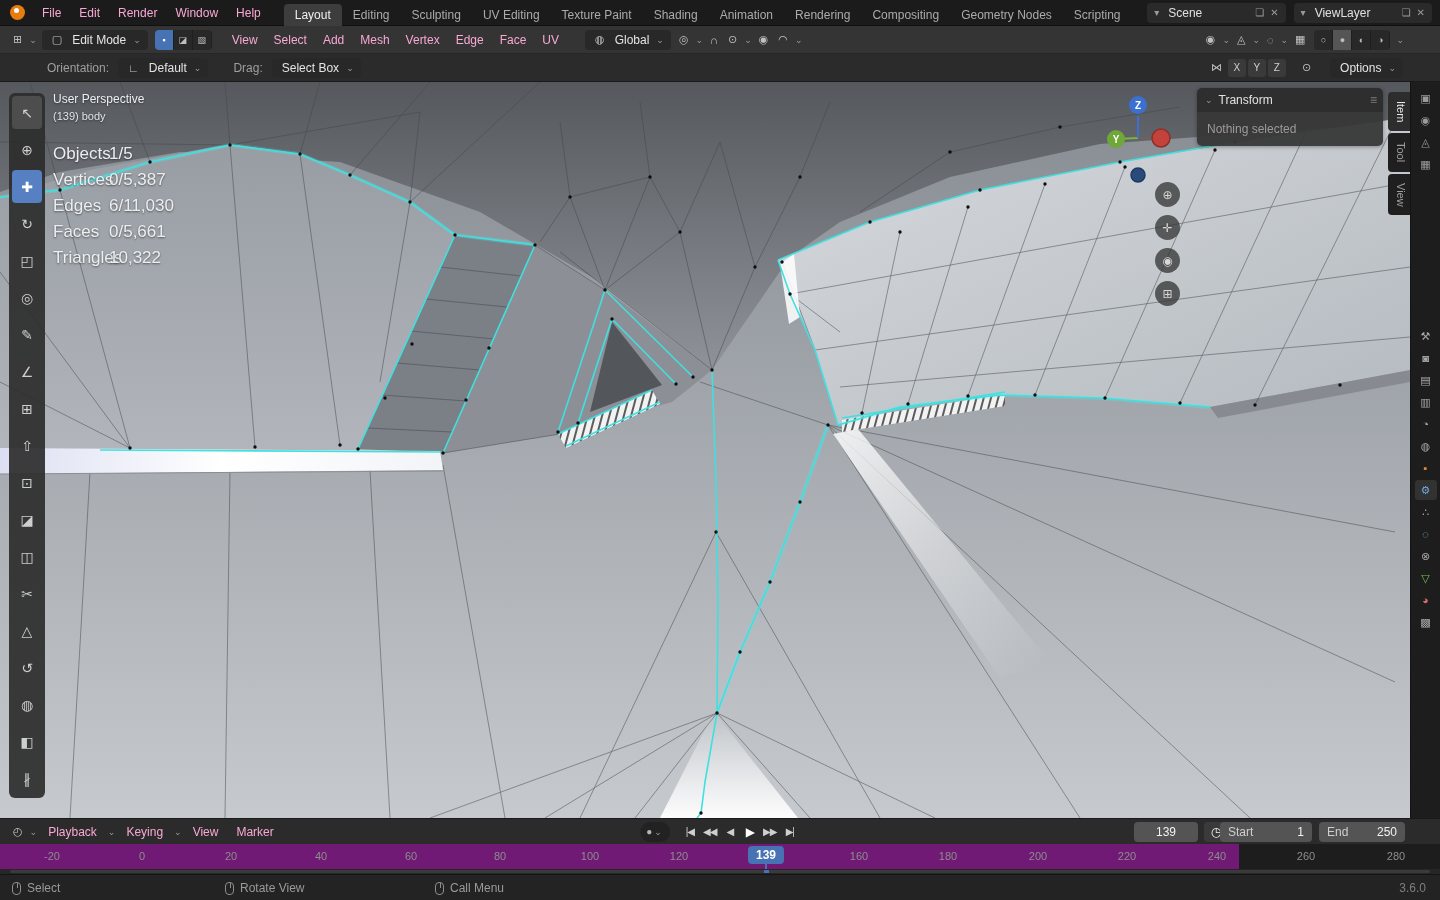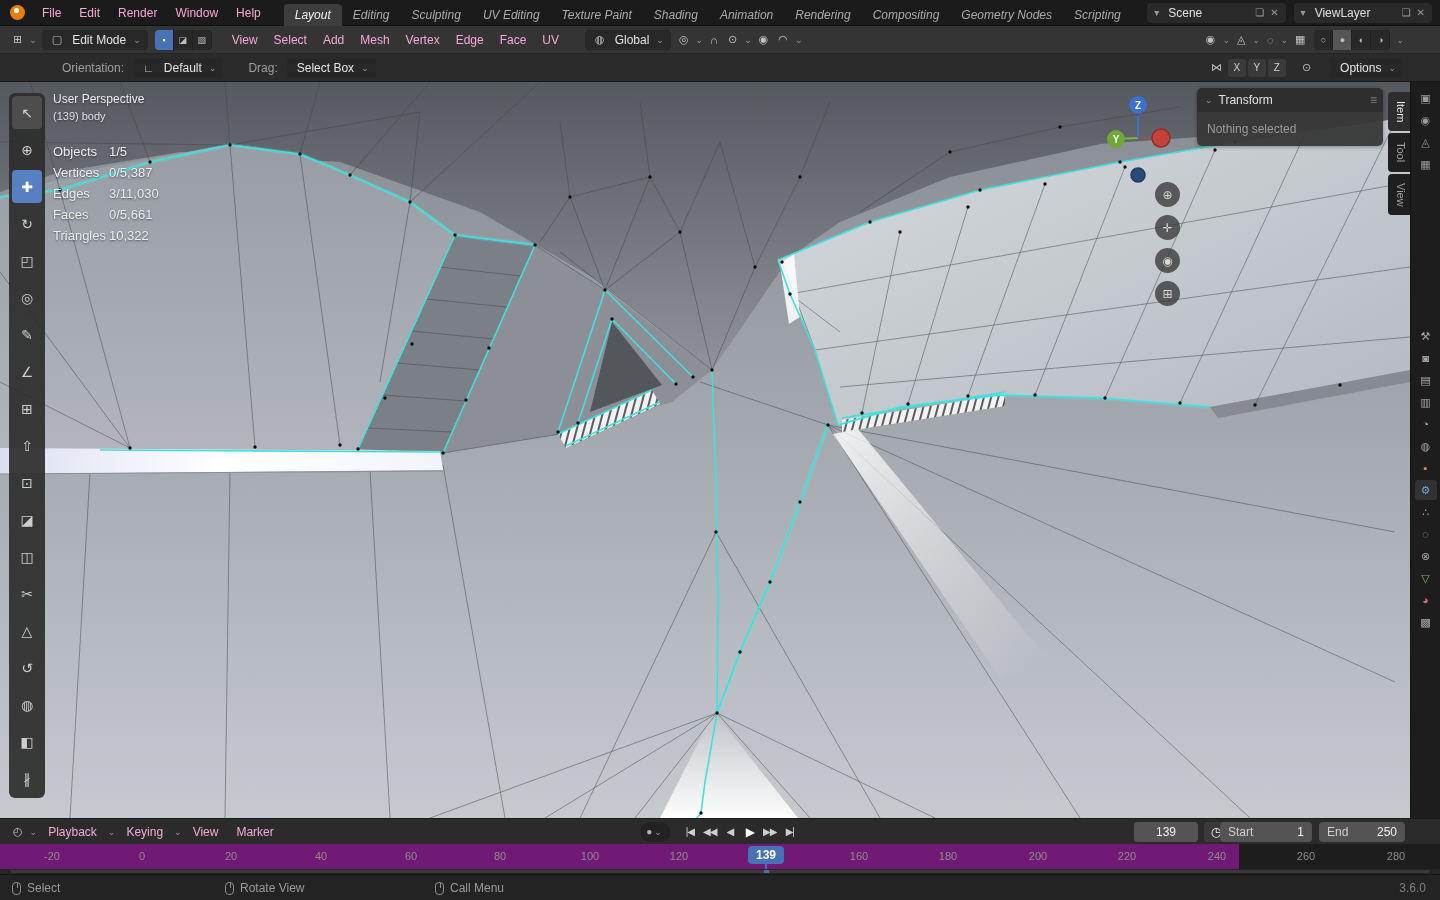--- a/index.html
+++ b/index.html
@@ -9,21 +9,21 @@
   .abs { position:absolute; }
 
   
   .topbar { position:absolute; top:0; left:0; width:1440px; height:26px; background:#1b1b1b;
     display:flex; align-items:center; border-bottom:1px solid #101010; }
   .blender-logo { width:15px; height:15px; border-radius:50%; background:#e87d0d; margin:0 8px 0 10px;
     position:relative; flex:none; }
   .blender-logo::after { content:""; position:absolute; left:4px; top:3px; width:5px; height:5px;
     border-radius:50%; background:#fff; }
   .menu-item { padding:0 9px; height:26px; line-height:26px; color:#f9a8d4; }
-  .ws-tabs { display:flex; flex:1; overflow:hidden; white-space:nowrap; margin-left:14px; height:26px; align-items:flex-end;font-style:italic; }
+  .ws-tabs { display:flex; flex:1; overflow:hidden; white-space:nowrap; margin-left:14px; height:26px; align-items:flex-end; }
   .ws-tab { padding:4px 11px; color:#ababab; border-radius:4px 4px 0 0; flex:none; }
   .ws-tab.active { background:#3d3d3d; color:#f0f0f0; }
   .id-widget { display:flex; align-items:center; height:20px; background:#2a2a2a; border-radius:4px;
     padding:0 4px; margin-right:8px; flex:none; }
   .id-widget .ico { color:#9a9a9a; font-size:10px; padding:0 3px; }
   .id-widget .lbl { padding:0 6px; color:#e0e0e0; min-width:90px; }
 
   
   .vp-header { position:absolute; top:26px; left:0; width:1440px; height:28px; background:#343434;
     display:flex; align-items:center; border-bottom:1px solid #262626; }
@@ -35,33 +35,33 @@
   .seg { display:flex; height:20px; border-radius:4px; overflow:hidden; margin:0 4px; }
   .seg .seg-btn { width:19px; height:20px; background:#282828; display:flex; align-items:center;
     justify-content:center; font-size:9px; color:#bdbdbd; border-right:1px solid #1f1f1f; }
   .seg .seg-btn.active { background:#4772b3; color:#fff; }
   .hdr-menus { display:flex; margin-left:8px; }
   .hdr-menus .menu-item { height:28px; line-height:28px; padding:0 8px; }
   .hdr-right { margin-left:auto; display:flex; align-items:center; padding-right:34px; }
 
   
   .tool-settings { position:absolute; top:54px; left:0; width:1440px; height:28px; background:#2b2b2b;
-    display:flex; align-items:center; border-bottom:1px solid #1a1a1a; padding-left:62px; }
+    display:flex; align-items:center; border-bottom:1px solid #1a1a1a; padding-left:47px; }
   .ts-label { color:#9f9f9f; padding-right:6px; }
   .ts-right { margin-left:auto; display:flex; align-items:center; padding-right:34px; }
   .axis-btn { width:18px; height:18px; background:#3a3a3a; border-radius:3px; margin:0 1px;
     display:flex; align-items:center; justify-content:center; font-size:10px; color:#d0d0d0; }
 
   
   .viewport { position:absolute; top:82px; left:0; width:1410px; height:736px; overflow:hidden; }
   .viewport svg.mesh { position:absolute; inset:0; }
   .vp-text { position:absolute; left:53px; top:10px; color:#eceff1; text-shadow:0 1px 2px rgba(20,20,20,.55); }
   .vp-text .line1 { font-size:12px; margin-bottom:4px; }
   .vp-text .line2 { font-size:11px; color:#dfe3e6; margin-bottom:22px; }
-  .vp-stats { display:grid; grid-template-columns:56px auto; row-gap:6px; column-gap:0; font-size:13px; }
+  .vp-stats { display:grid; grid-template-columns:56px auto; row-gap:6px; column-gap:0; font-size:17px; }
   .vp-stats span { text-shadow:0 1px 2px rgba(20,20,20,.55); }
 
   .vp-toolbar { position:absolute; left:9px; top:11px; width:36px; background:rgba(44,44,44,.92);
     border-radius:6px; padding:3px 3px; display:flex; flex-direction:column; gap:4px; }
   .tool-btn { width:30px; height:33px; border-radius:4px; display:flex; align-items:center;
     justify-content:center; color:#cfcfcf; font-size:14px; background:transparent; }
   .tool-btn.active { background:#5680c2; color:#fff; }
   .tool-btn.semi { background:#4d4d4d; }
 
   .nav-btns { position:absolute; left:1155px; top:100px; display:flex; flex-direction:column; gap:8px; }
@@ -455,21 +455,21 @@
 
   <div class="vp-text">
     <div class="line1">User Perspective</div>
     <div class="line2">(139) body</div>
     <div class="vp-stats">
       <span>Objects</span>
         <span>1/5</span>
       <span>Vertices</span>
         <span>0/5,387</span>
       <span>Edges</span>
-        <span>3/11,030</span>
+        <span>6/11,030</span>
       <span>Faces</span>
         <span>0/5,661</span>
       <span>Triangles</span>
         <span>10,322</span>
     </div>
   </div>
 
   <div class="vp-toolbar">
     <div class="tool-btn semi">↖</div>
     <div class="tool-btn">⊕</div>

